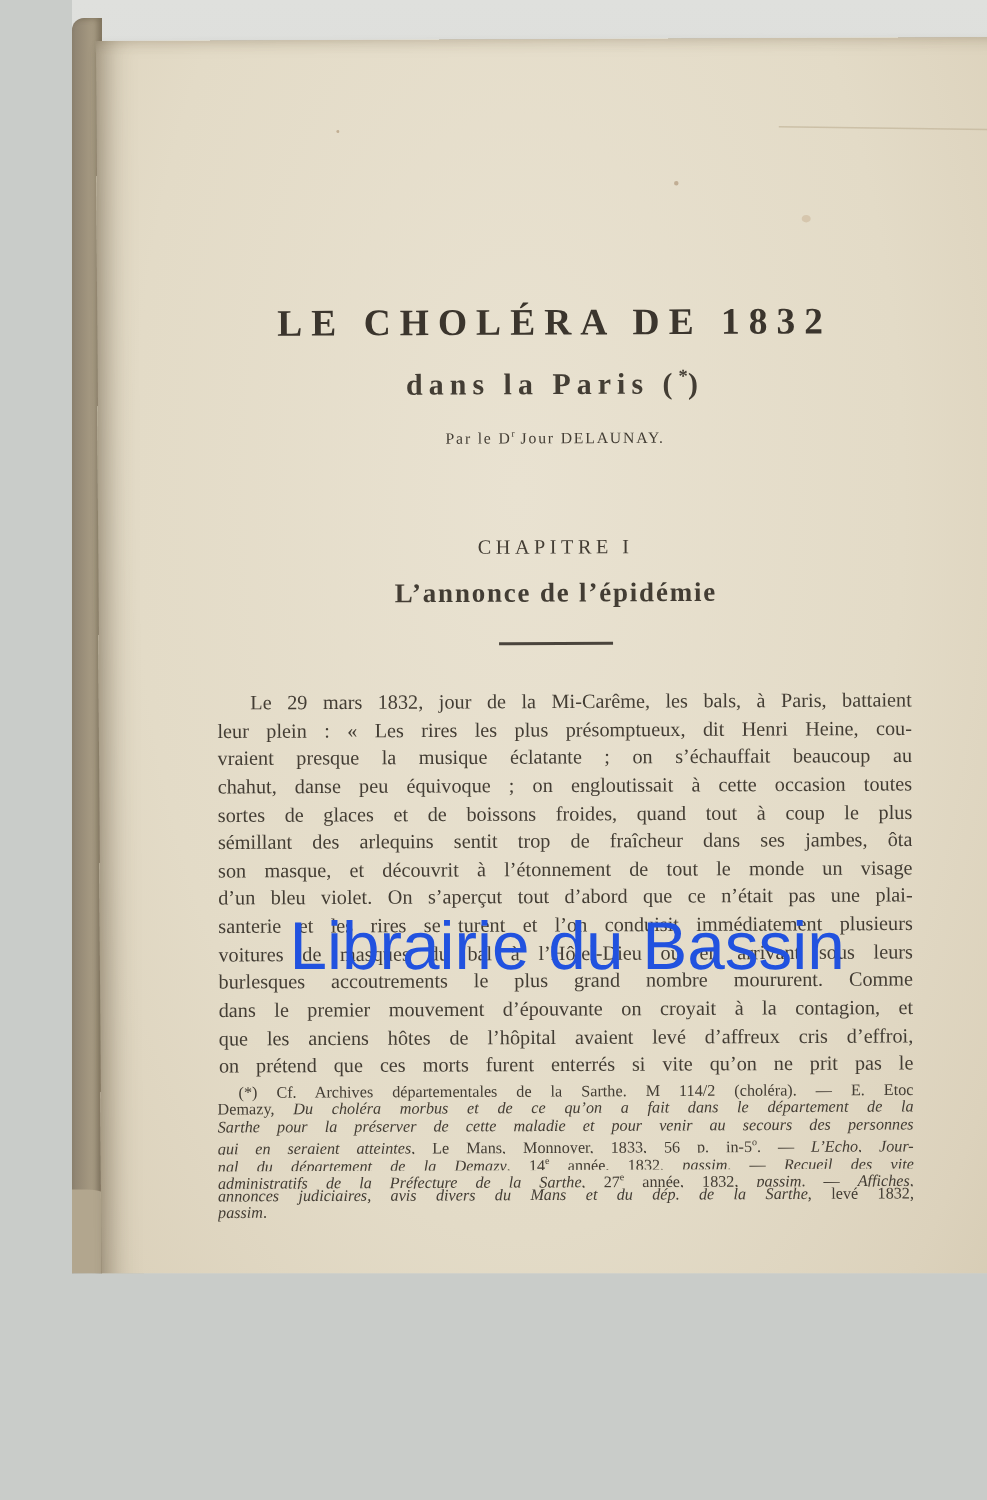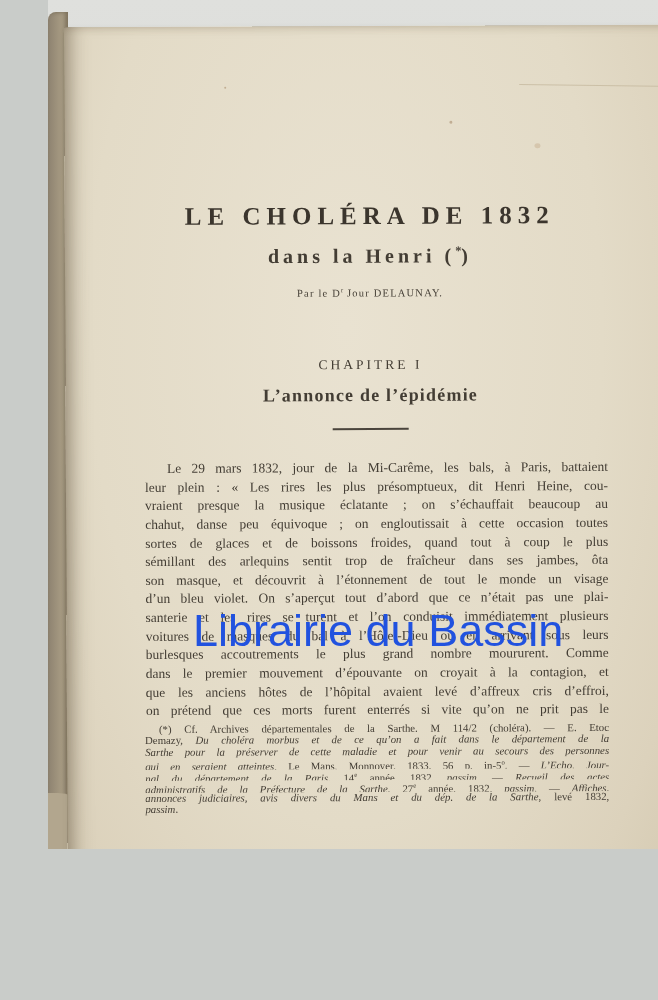--- a/index.html
+++ b/index.html
@@ -80,21 +80,21 @@
   <div class="cover-corner-bottom"></div>
 
   <div class="page">
     <div class="underpage-edge"></div>
     <div class="speck s1"></div>
     <div class="speck s2"></div>
     <div class="speck s3"></div>
     <div class="speck s4"></div>
 
     <div class="c main-title">LE CHOLÉRA DE 1832</div>
-    <div class="c subtitle"><span>dans la Henri (</span><span class="seg-sup">*</span><span>)</span></div>
+    <div class="c subtitle"><span>dans la Paris (</span><span class="seg-sup">*</span><span>)</span></div>
     <div class="c byline"><span>Par le D</span><span class="seg-sup">r</span><span> Jour DELAUNAY.</span></div>
     <div class="c chapter">CHAPITRE I</div>
     <div class="c section-title">L’annonce de l’épidémie</div>
     <div class="rule"></div>
 
     <div class="body-lines">
       <div class="bline">Le 29 mars 1832, jour de la Mi-Carême, les bals, à Paris, battaient</div>
       <div class="bline">leur plein : « Les rires les plus présomptueux, dit Henri Heine, cou-</div>
       <div class="bline">vraient presque la musique éclatante ; on s’échauffait beaucoup au</div>
       <div class="bline">chahut, danse peu équivoque ; on engloutissait à cette occasion toutes</div>
@@ -108,21 +108,21 @@
       <div class="bline">dans le premier mouvement d’épouvante on croyait à la contagion, et</div>
       <div class="bline">que les anciens hôtes de l’hôpital avaient levé d’affreux cris d’effroi,</div>
       <div class="bline">on prétend que ces morts furent enterrés si vite qu’on ne prit pas le</div>
     </div>
 
     <div class="footnote">
       <div class="fline"><span>(*) Cf. Archives départementales de la Sarthe. M 114/2 (choléra). — E. Etoc</span></div>
       <div class="fline"><span>Demazy, </span><span class="seg-i">Du choléra morbus et de ce qu’on a fait dans le département de la</span></div>
       <div class="fline"><span class="seg-i">Sarthe pour la préserver de cette maladie et pour venir au secours des personnes</span></div>
       <div class="fline"><span class="seg-i">qui en seraient atteintes</span><span>, Le Mans, Monnoyer, 1833, 56 p. in-5</span><span class="seg-sup">o</span><span>. — </span><span class="seg-i">L’Echo, Jour-</span></div>
-      <div class="fline"><span class="seg-i">nal du département de la Paris</span><span>, 14</span><span class="seg-sup">e</span><span> année, 1832, </span><span class="seg-i">passim</span><span>. — </span><span class="seg-i">Recueil des actes</span></div>
+      <div class="fline"><span class="seg-i">nal du département de la Demazy</span><span>, 14</span><span class="seg-sup">e</span><span> année, 1832, </span><span class="seg-i">passim</span><span>. — </span><span class="seg-i">Recueil des vite</span></div>
       <div class="fline"><span class="seg-i">administratifs de la Préfecture de la Sarthe</span><span>, 27</span><span class="seg-sup">e</span><span> année, 1832, </span><span class="seg-i">passim</span><span>. — </span><span class="seg-i">Affiches,</span></div>
       <div class="fline"><span class="seg-i">annonces judiciaires, avis divers du Mans et du dép. de la Sarthe</span><span>, levé 1832,</span></div>
       <div class="fline"><span class="seg-i">passim</span><span>.</span></div>
     </div>
   </div>
 
   <div class="watermark" style="color: rgb(33, 82, 223);">Librairie du Bassin</div>
 </div>
 
 </body></html>

